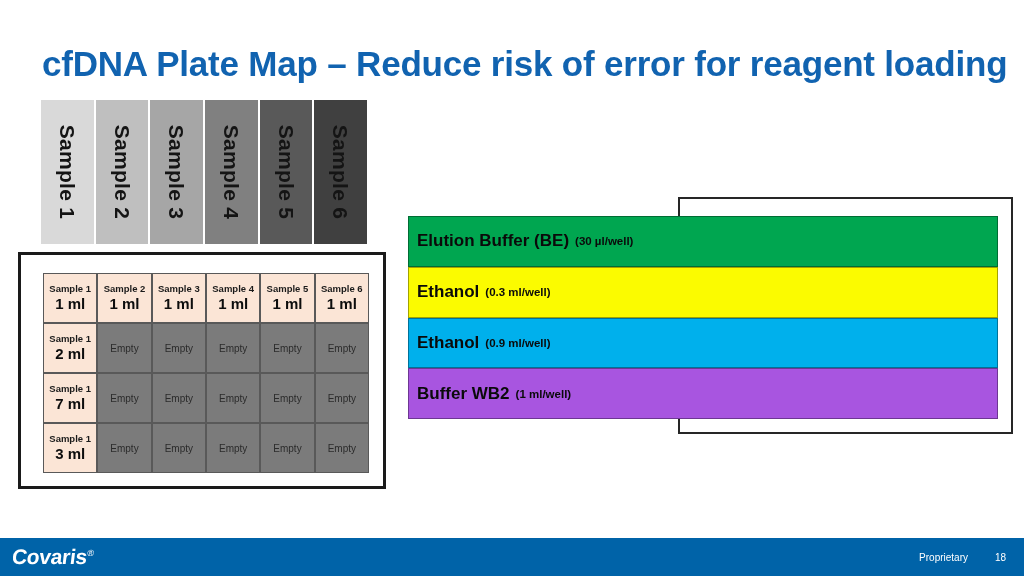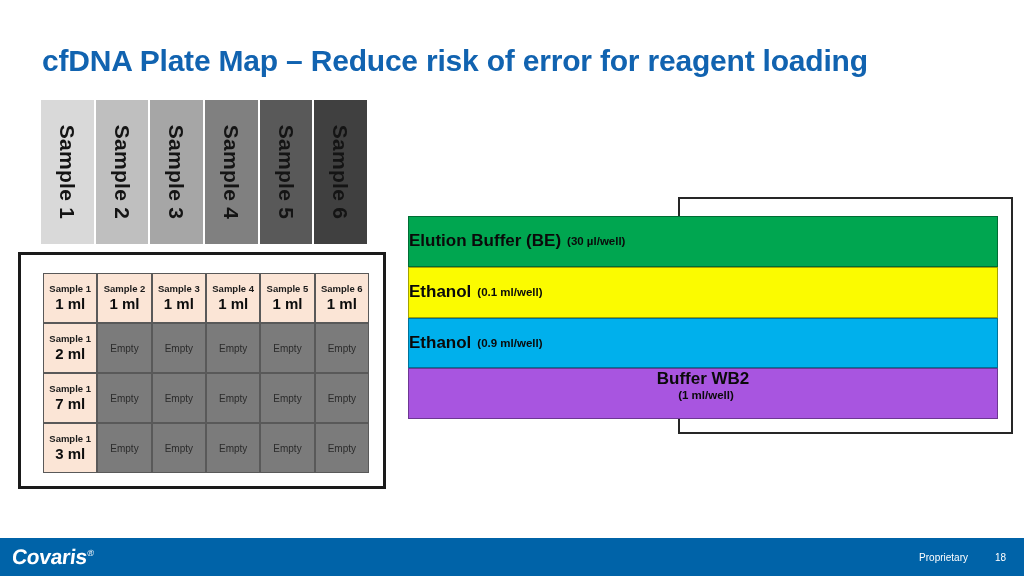--- a/index.html
+++ b/index.html
@@ -13,21 +13,21 @@
     background: #ffffff;
     font-family: "Liberation Sans", sans-serif;
     overflow: hidden;
   }
 
   
   .slide-title {
     position: absolute;
     left: 42px;
     top: 44px;
-    font-size: 30px;
+    font-size: 35px;
     font-weight: bold;
     color: #1163b0;
     letter-spacing: -0.2px;
     white-space: nowrap;
   }
 
   
   .sample-header-strip {
     position: absolute;
     left: 40px;
@@ -141,20 +141,21 @@
     height: 203px;
     display: flex;
     flex-direction: column;
   }
   .reagent-bar {
     flex: 1 1 0;
     box-sizing: border-box;
     border: 1px solid rgba(0,0,0,0.35);
     display: flex;
     align-items: center;
+    padding-left: 8px;
     overflow: hidden;
   }
   .reagent-name {
     font-size: 17px;
     font-weight: bold;
     color: #0a0a0a;
     white-space: nowrap;
   }
   .reagent-amount {
     font-size: 11.5px;
@@ -329,27 +330,27 @@
 
 <div class="reagent-outline"></div>
 
 <div class="reagent-bars" id="reagent-bars">
     <div class="reagent-bar" style="background: rgb(0, 166, 80);">
       <span class="reagent-name">Elution Buffer (BE)</span>
       <span class="reagent-amount">(30 µl/well)</span>
     </div>
     <div class="reagent-bar" style="background: rgb(251, 251, 0);">
       <span class="reagent-name">Ethanol</span>
-      <span class="reagent-amount">(0.1 ml/well)</span>
+      <span class="reagent-amount">(0.3 ml/well)</span>
     </div>
     <div class="reagent-bar" style="background: rgb(0, 176, 236);">
       <span class="reagent-name">Ethanol</span>
       <span class="reagent-amount">(0.9 ml/well)</span>
     </div>
-    <div class="reagent-bar" style="background: rgb(168, 85, 224); flex-direction: column;">
+    <div class="reagent-bar" style="background: rgb(168, 85, 224);">
       <span class="reagent-name">Buffer WB2</span>
       <span class="reagent-amount">(1 ml/well)</span>
     </div>
   </div>
 
 <div class="footer-bar" style="background: rgb(0, 99, 168);">
   <div class="footer-logo"><span>Covaris</span><span class="reg">®</span></div>
   <div class="footer-proprietary">Proprietary</div>
   <div class="footer-pagenum">18</div>
 </div>

